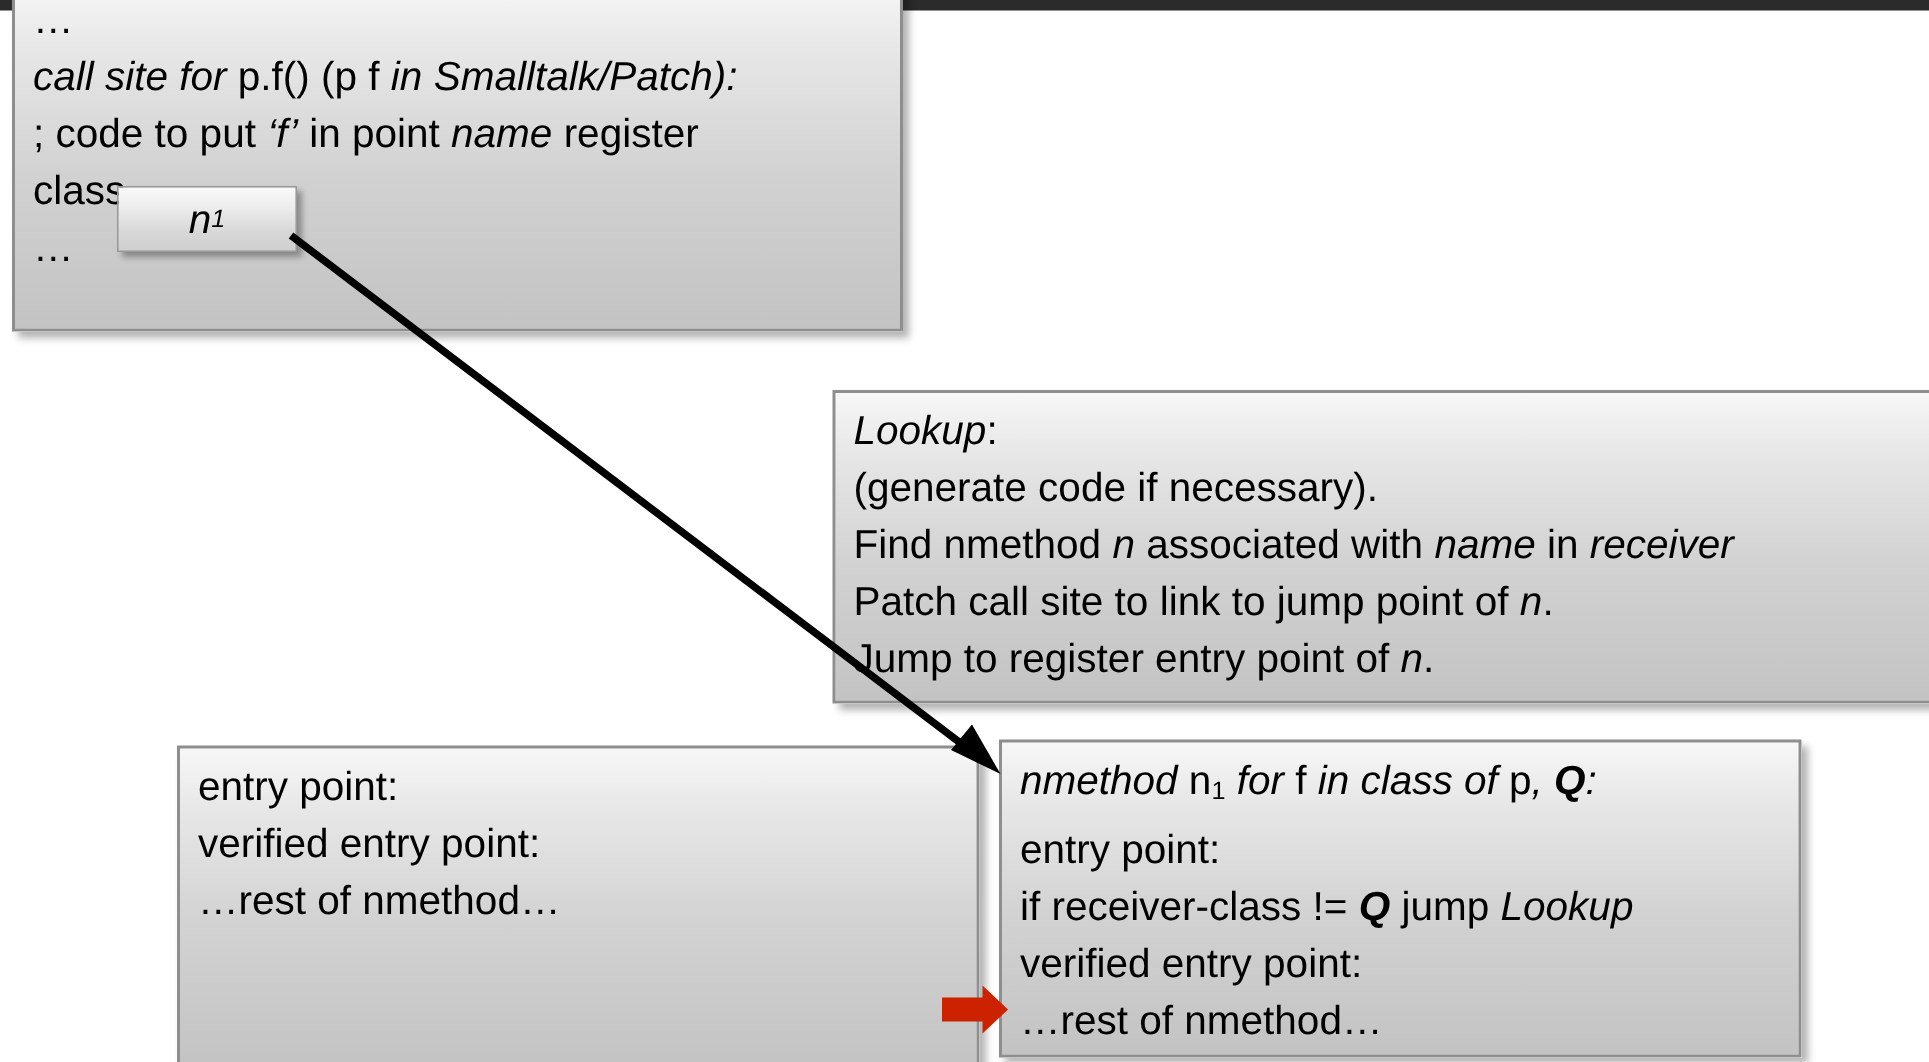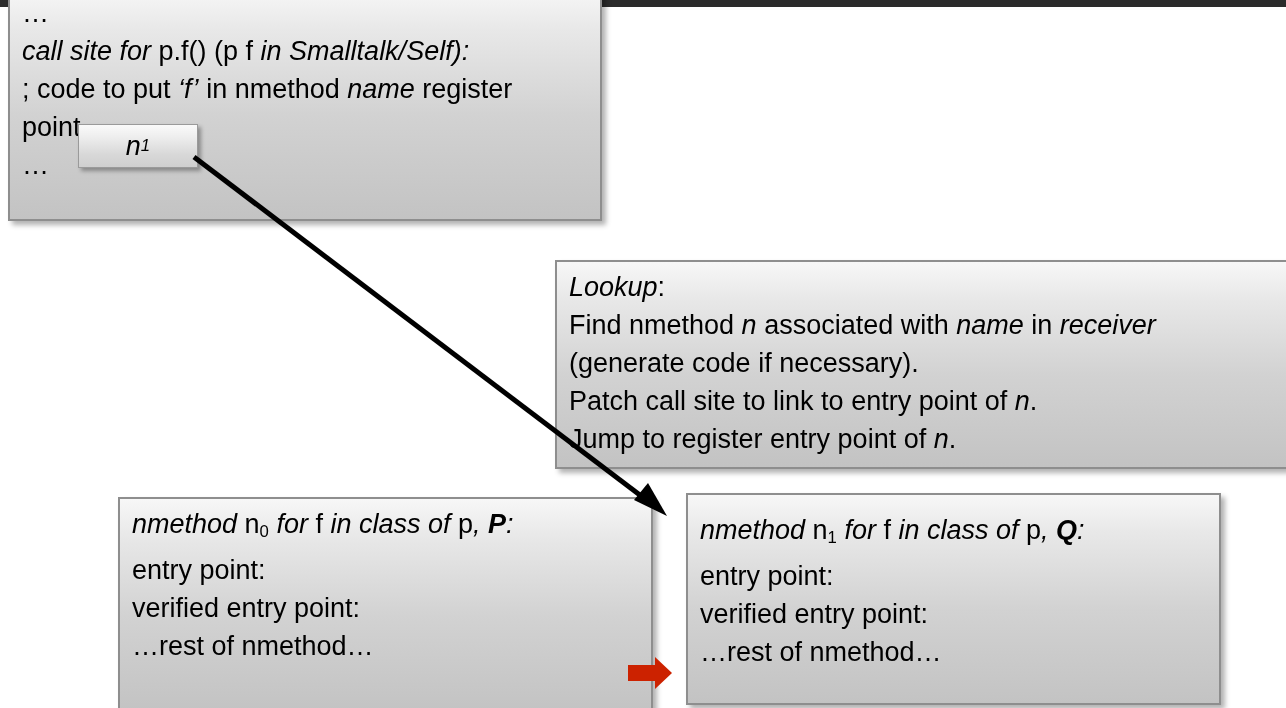--- a/index.html
+++ b/index.html
@@ -100,74 +100,74 @@
   #box-nmethod-n0 {
     left: 118px;
     top: 497px;
     width: 535px;
     height: 216px;
     padding-top: 6px;
   }
 
   
   #box-nmethod-n1 {
-    left: 686px;
+    left: 666px;
     top: 493px;
     width: 535px;
     height: 212px;
-    padding-top: 16px;
+    padding-top: 6px;
   }
 
   .svg-layer {
     position: absolute;
     left: 0;
     top: 0;
     width: 1286px;
     height: 708px;
     pointer-events: none;
   }
 </style>
 </head>
 <body>
 
 <div id="canvas">
 
   <div class="top-bar"></div>
 
   <div class="box" id="box-callsite">
     <span class="ln">…</span>
-    <span class="ln"><i class="it">call site for</i><span class="rm"> p.f() </span><span class="rm">(p f </span><i class="it">in Smalltalk/Self</i><i class="it">):</i></span>
-    <span class="ln"><span class="rm">; code to put </span><i class="it">‘f’</i><span class="rm"> in nmethod </span><i class="it">name</i><span class="rm"> register</span></span>
-    <span class="ln">point</span>
+    <span class="ln"><i class="it">call site for</i><span class="rm"> p.f() </span><span class="rm">(p f </span><i class="it">in Smalltalk/Patch</i><i class="it">):</i></span>
+    <span class="ln"><span class="rm">; code to put </span><i class="it">‘f’</i><span class="rm"> in point </span><i class="it">name</i><span class="rm"> register</span></span>
+    <span class="ln">class</span>
     <span class="ln">…</span>
 
     <div id="n1-button">
         <span>n</span>
         <sub class="sb">1</sub>
       </div>
   </div>
 
   <div class="box" id="box-lookup">
     <span class="ln"><i class="it">Lookup</i><span class="rm">:</span></span>
+    <span class="ln">(generate code if necessary).</span>
     <span class="ln"><span class="rm">Find nmethod </span><i class="it">n</i><span class="rm"> associated with </span><i class="it">name</i><span class="rm"> in </span><i class="it">receiver</i></span>
-    <span class="ln">(generate code if necessary).</span>
-    <span class="ln"><span class="rm">Patch call site to link to entry point of </span><i class="it">n</i><span class="rm">.</span></span>
+    <span class="ln"><span class="rm">Patch call site to link to jump point of </span><i class="it">n</i><span class="rm">.</span></span>
     <span class="ln"><span class="rm">Jump to register entry point of </span><i class="it">n</i><span class="rm">.</span></span>
   </div>
 
   <div class="box" id="box-nmethod-n0">
-    <span class="ln"><i class="it">nmethod</i><span class="rm"> n</span><sub class="sbr">0</sub><i class="it"> for</i><span class="rm"> f </span><i class="it">in class of</i><span class="rm"> p</span><i class="it">, </i><b class="bd">P</b><i class="it">:</i></span>
     <span class="ln">entry point:</span>
     <span class="ln">verified entry point:</span>
     <span class="ln">  …rest of nmethod…</span>
   </div>
 
   <div class="box" id="box-nmethod-n1">
     <span class="ln"><i class="it">nmethod</i><span class="rm"> n</span><sub class="sbr">1</sub><i class="it"> for</i><span class="rm"> f </span><i class="it">in class of</i><span class="rm"> p</span><i class="it">, </i><b class="bd">Q</b><i class="it">:</i></span>
     <span class="ln">entry point:</span>
+    <span class="ln"><span class="rm">  if receiver-class != </span><b class="bd">Q</b><span class="rm"> jump </span><i class="it">Lookup</i></span>
     <span class="ln">verified entry point:</span>
     <span class="ln">  …rest of nmethod…</span>
   </div>
 
   <svg class="svg-layer" viewBox="0 0 1286 708">
     <g>
       <line x1="194" y1="157" x2="657" y2="508" stroke="#000000" stroke-width="5"></line>
       <polygon points="667,516 634,500 648,483" fill="#000000"></polygon>
     </g>
     <g>

